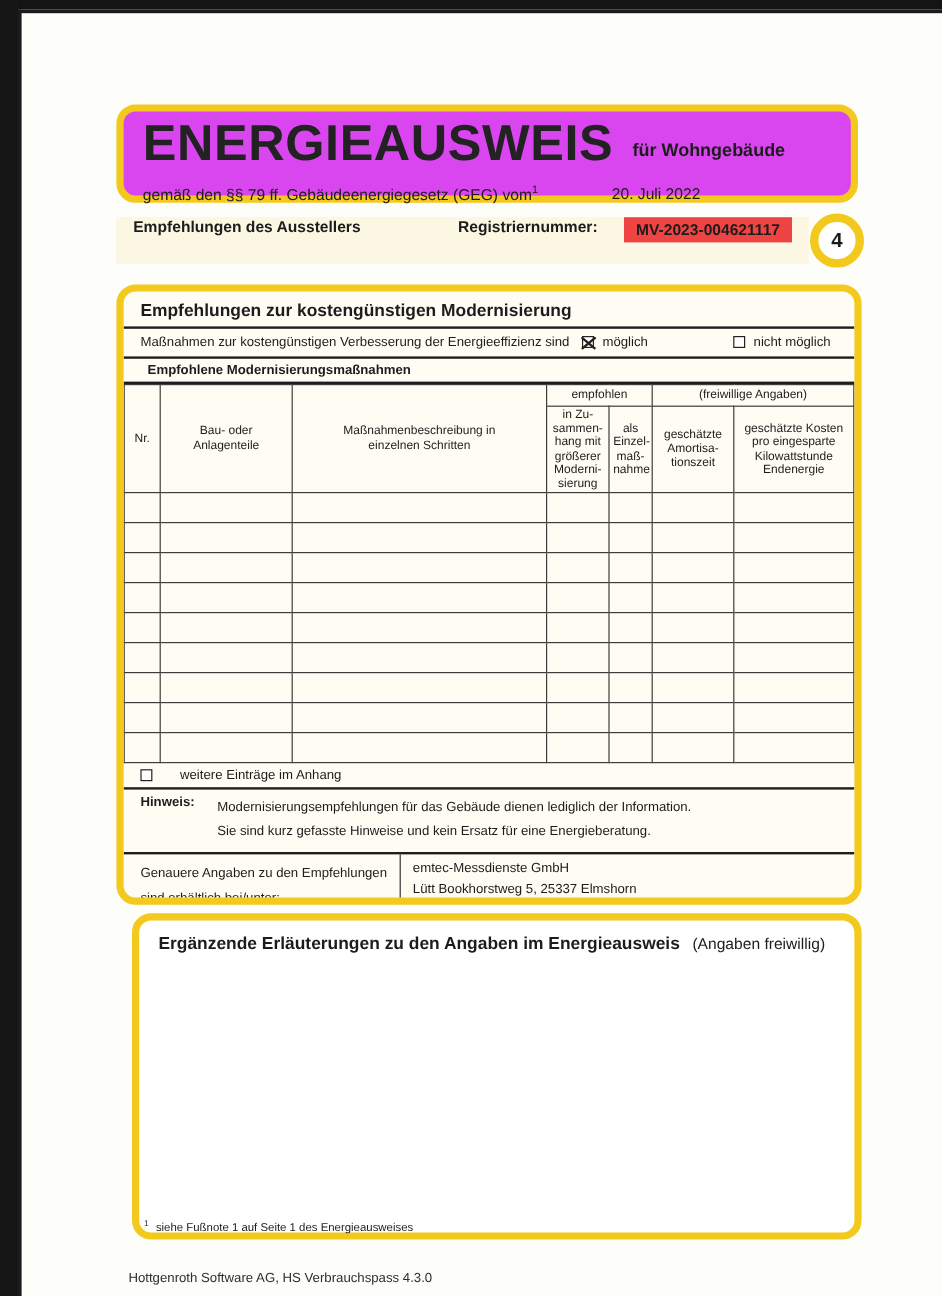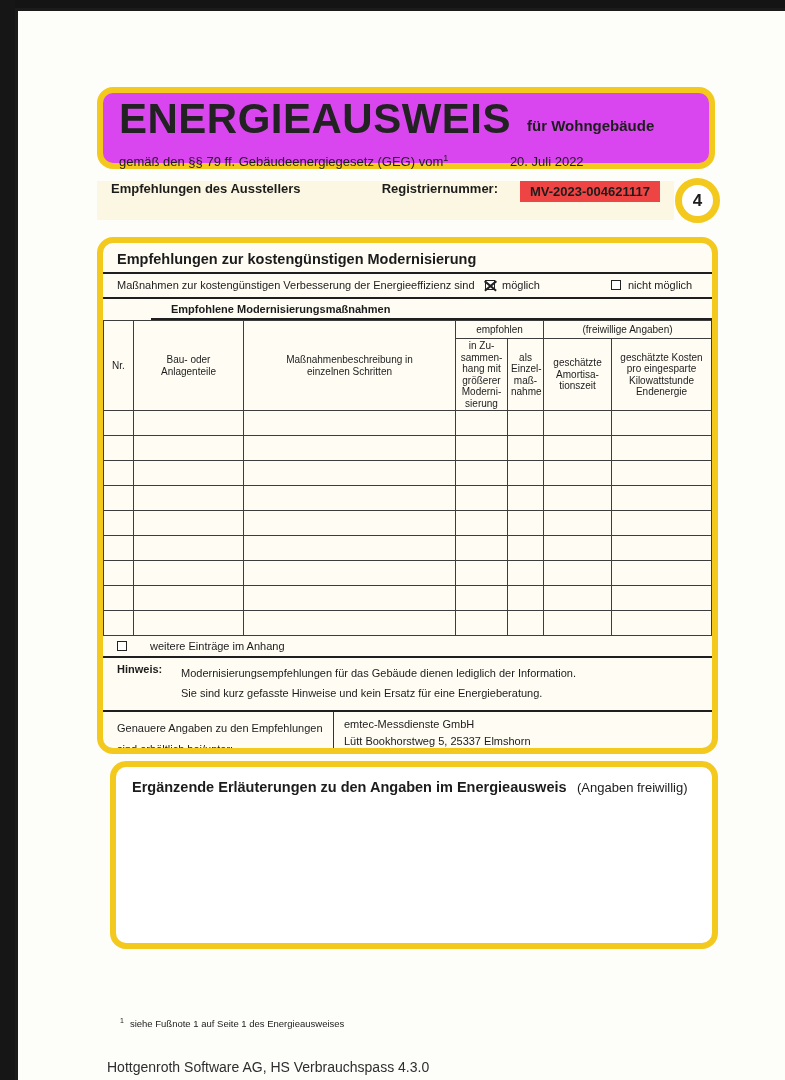--- a/index.html
+++ b/index.html
@@ -51,48 +51,48 @@
   .reco-title{padding:8px 14px 5px;font-size:14.5px;font-weight:bold;border-bottom:2px solid var(--heavy);}
   .measures-row{position:relative;height:25px;font-size:11px;border-bottom:2px solid var(--heavy);}
   .measures-label{position:absolute;left:14px;top:5px;}
   .cb-group{position:absolute;top:5px;display:flex;align-items:center;gap:7px;}
   .cb-possible{left:382px;}
   .cb-notpossible{left:508px;}
   .checkbox{width:10px;height:10px;border:1.3px solid #222;display:inline-block;position:relative;background:#fff;}
   .checkbox.checked::before,.checkbox.checked::after{content:"";position:absolute;left:-3px;top:3.5px;width:15px;height:1.6px;background:#222;}
   .checkbox.checked::before{transform:rotate(40deg);}
   .checkbox.checked::after{transform:rotate(-40deg);}
-  .table-caption{padding:4px 20px 3px;font-size:11px;font-weight:bold;border-bottom:2px solid var(--heavy);margin-left:48px;}
+  .table-caption{padding:4px 20px 3px;font-size:11px;font-weight:bold;border-bottom:2px solid var(--heavy);}
 
   table.reco{width:100%;border-collapse:collapse;table-layout:fixed;font-size:10px;}
   table.reco th,table.reco td{border:1px solid var(--grid);}
   table.reco th{font-weight:normal;vertical-align:middle;padding:1px 3px;line-height:1.15;}
   tr.group-row th{height:18px;}
   tr.sub-row th{height:70px;}
   table.reco tbody td{height:25px;}
   .pre{white-space:pre-line;}
 
   .more-row{display:flex;align-items:center;gap:23px;padding:0 0 0 14px;height:22px;
     font-size:11px;border-bottom:2px solid var(--heavy);}
   .hinweis-row{display:flex;padding:5px 14px 6px;font-size:11px;border-bottom:2px solid var(--heavy);}
   .hinweis-label{width:64px;font-weight:bold;flex:none;}
   .hinweis-text{line-height:1.85;}
   .details-row{display:flex;font-size:11px;min-height:40px;}
   .details-left{width:230px;flex:none;padding:6px 8px 4px 14px;line-height:1.9;}
   .details-right{flex:1;border-left:1.5px solid #333;padding:4px 10px;line-height:1.6;}
 
   
-  .box-notes{position:absolute;left:92px;top:750px;width:608px;height:188px;
+  .box-notes{position:absolute;left:92px;top:750px;width:608px;height:272px;
     border:6px solid var(--yellow);border-radius:16px;background:#fff;padding:11px 16px;}
   .notes-title{font-size:14.5px;font-weight:bold;}
   .notes-suffix{font-size:13px;font-weight:normal;margin-left:6px;}
 
   .footnote{position:absolute;left:102px;top:1006px;font-size:9.5px;}
   .footnote sup{font-size:7px;margin-right:6px;}
-  .page-footer{position:absolute;left:89px;top:1048px;font-size:14px;color:#2e2e2e;}
+  .page-footer{position:absolute;left:89px;top:1048px;font-size:11px;color:#2e2e2e;}
 </style>
 </head>
 <body>
 
 <div class="scan-top"></div>
 <div class="page-edge"></div>
 <div class="scan-left"></div>
 
 <div class="page">
 

